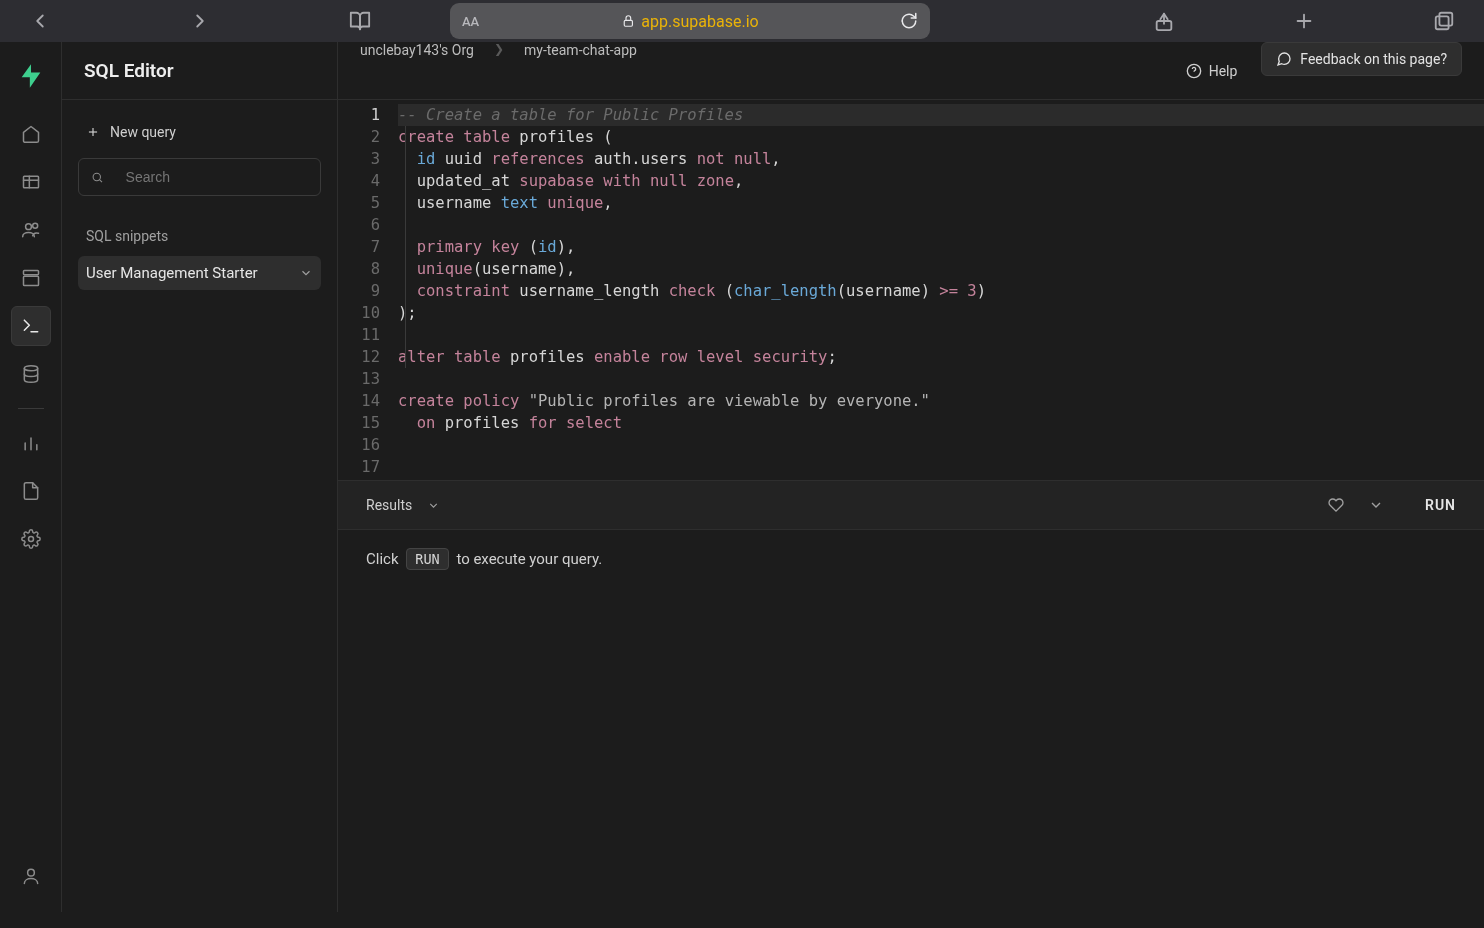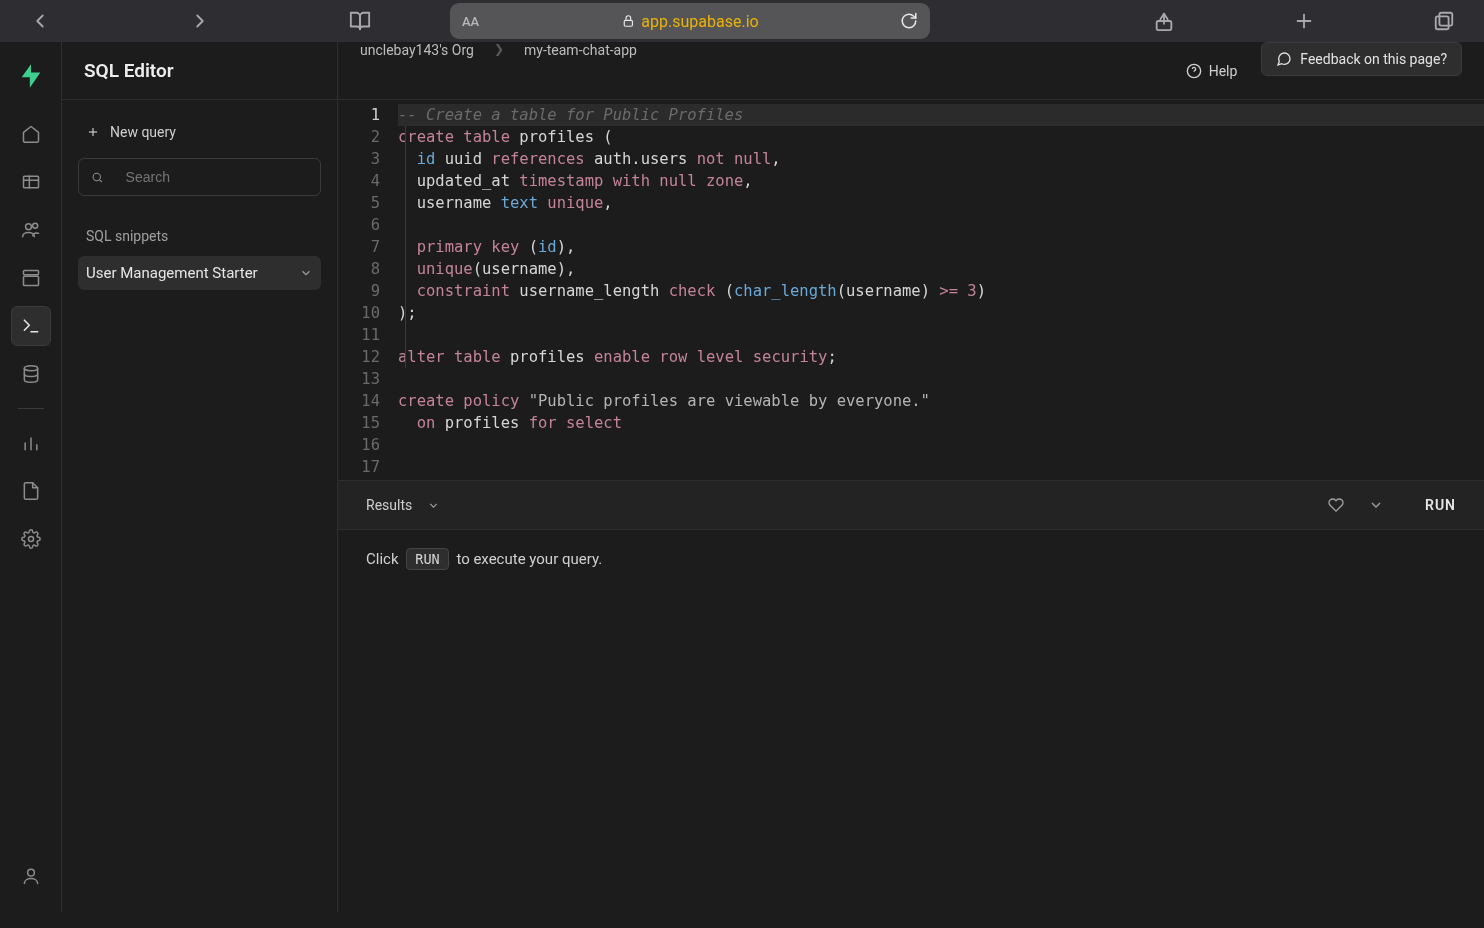--- a/index.html
+++ b/index.html
@@ -407,21 +407,21 @@
           <div class="ln">14</div>
           <div class="ln">15</div>
           <div class="ln">16</div>
           <div class="ln">17</div>
         </div>
       <div class="code code-wrap" id="code">
         <div class="indent-line"></div>
       <div class="row hl"><span class="tk-cm">-- Create a table for Public Profiles</span></div>
           <div class="row"><span class="tk-kw">create</span> <span class="tk-kw">table</span> profiles (</div>
           <div class="row">  <span class="tk-id">id</span> uuid <span class="tk-kw">references</span> auth.users <span class="tk-kw">not</span> <span class="tk-kw">null</span>,</div>
-          <div class="row">  updated_at <span class="tk-kw">timestamp</span> <span class="tk-kw">with</span> <span class="tk-kw">null</span> <span class="tk-kw">zone</span>,</div>
+          <div class="row">  updated_at <span class="tk-kw">supabase</span> <span class="tk-kw">with</span> <span class="tk-kw">null</span> <span class="tk-kw">zone</span>,</div>
           <div class="row">  username <span class="tk-ty">text</span> <span class="tk-kw">unique</span>,</div>
           <div class="row"></div>
           <div class="row">  <span class="tk-kw">primary</span> <span class="tk-kw">key</span> (<span class="tk-id">id</span>),</div>
           <div class="row">  <span class="tk-kw">unique</span>(username),</div>
           <div class="row">  <span class="tk-kw">constraint</span> username_length <span class="tk-kw">check</span> (<span class="tk-fn">char_length</span>(username) <span class="tk-op">&gt;=</span> <span class="tk-num">3</span>)</div>
           <div class="row">);</div>
           <div class="row"></div>
           <div class="row"><span class="tk-kw">alter</span> <span class="tk-kw">table</span> profiles <span class="tk-kw">enable</span> <span class="tk-kw">row</span> <span class="tk-kw">level</span> <span class="tk-kw">security</span>;</div>
           <div class="row"></div>
           <div class="row"><span class="tk-kw">create</span> <span class="tk-kw">policy</span> <span class="tk-str">"Public profiles are viewable by everyone."</span></div>

